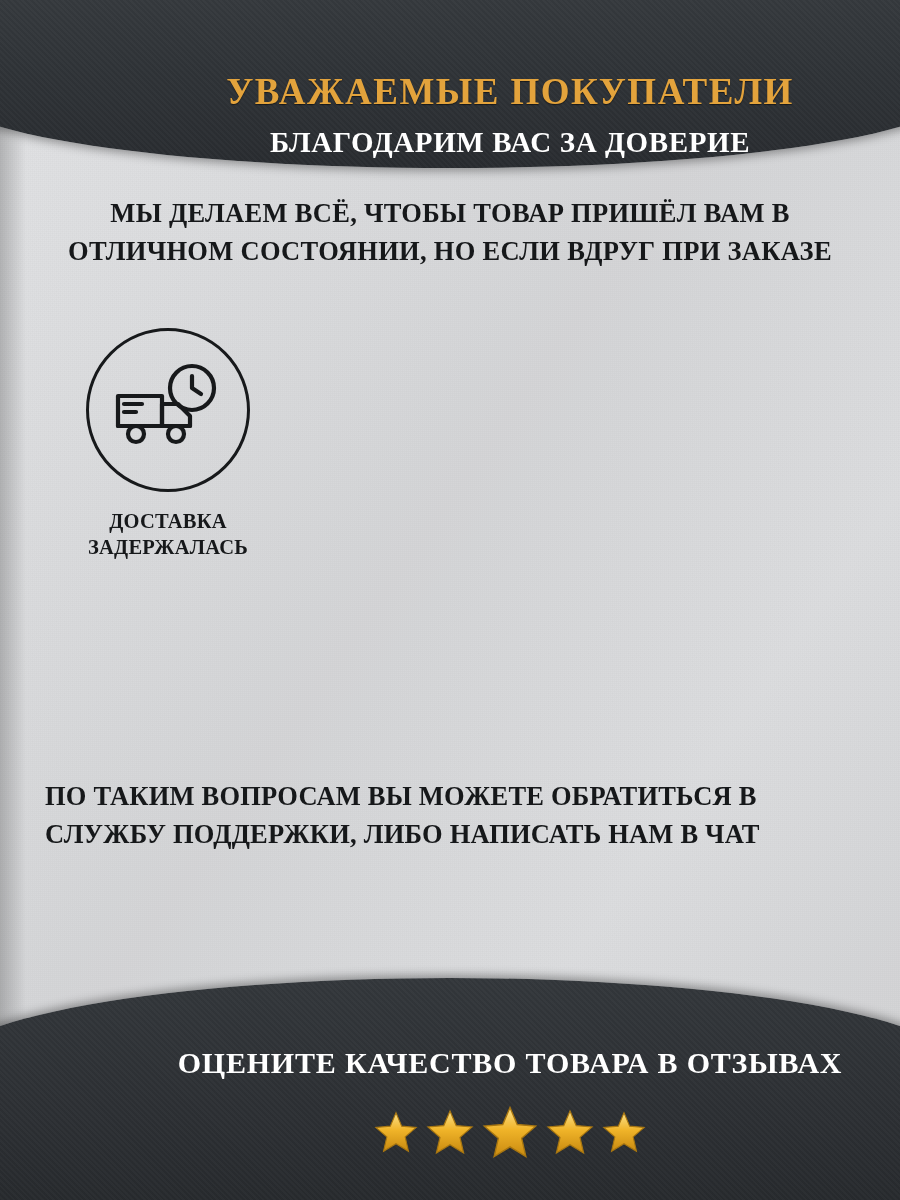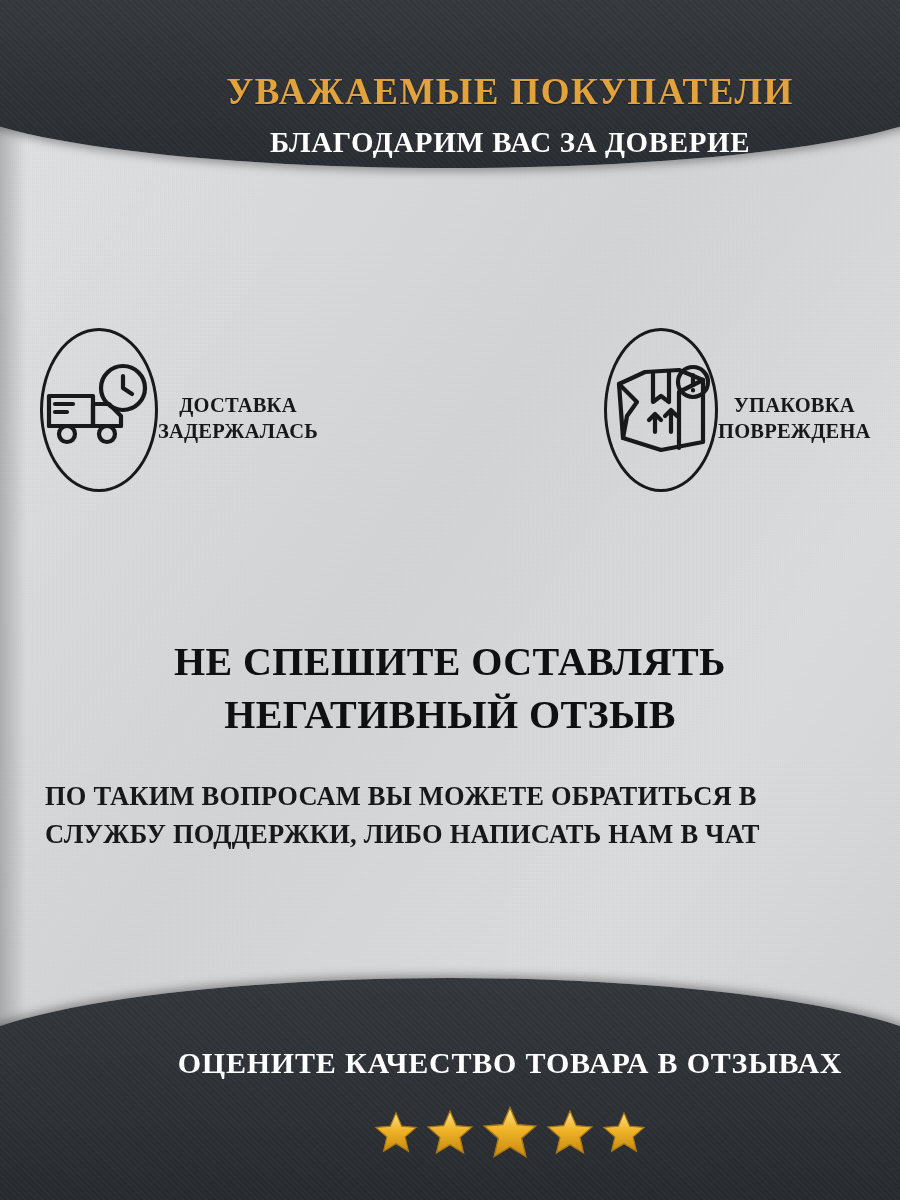--- a/index.html
+++ b/index.html
@@ -105,21 +105,21 @@
     top: 328px;
     left: 40px;
     width: 820px;
     display: flex;
     justify-content: space-between;
     align-items: flex-start;
   }
   .icon-col {
     width: 256px;
     display: flex;
-    flex-direction: row;
+    flex-direction: column;
     align-items: center;
   }
   .icon-circle {
     width: 158px;
     height: 158px;
     border-radius: 50%;
     border: 3px solid #17191b;
     background: transparent;
     display: flex;
     align-items: center;
@@ -213,20 +213,21 @@
   <div class="texture"></div>
   <div class="side-shade-left"></div>
   <div class="side-shade-right"></div>
 
   <div class="top-banner"></div>
   <div class="top-banner-inner">
     <div class="banner-title">УВАЖАЕМЫЕ ПОКУПАТЕЛИ</div>
     <div class="banner-sub">БЛАГОДАРИМ ВАС ЗА ДОВЕРИЕ</div>
   </div>
 
+  <div class="intro">МЫ ДЕЛАЕМ ВСЁ, ЧТОБЫ ТОВАР ПРИШЁЛ ВАМ В ОТЛИЧНОМ СОСТОЯНИИ, НО ЕСЛИ ВДРУГ ПРИ ЗАКАЗЕ</div>
 
   <div class="icons-row">
 
     <div class="icon-col">
       <div class="icon-circle">
         <svg width="112" height="96" viewBox="0 0 112 96" fill="none" stroke="#17191b" stroke-width="4.2" stroke-linecap="round" stroke-linejoin="round">
 
           <path d="M6 64 L6 34 L50 34 L50 64 Z"></path>
           <path d="M50 42 L66 42 L78 54 L78 64 L50 64 Z"></path>
 
@@ -238,44 +239,23 @@
           <path d="M6 64 L14 64 M34 64 L54 64 M74 64 L78 64"></path>
 
           <circle cx="80" cy="26" r="22"></circle>
           <path d="M80 14 L80 26 L89 32"></path>
         </svg>
       </div>
       <div class="icon-caption">ДОСТАВКА ЗАДЕРЖАЛАСЬ</div>
     </div>
 
 
-    <div class="icon-col">
-      <div class="icon-circle">
-        <svg width="108" height="104" viewBox="0 0 108 104" fill="none" stroke="#17191b" stroke-width="4.2" stroke-linecap="round" stroke-linejoin="round">
-
-          <path d="M12 26 L38 14 L72 12 L96 22 L96 84 L54 92 L16 80 Z"></path>
-          <path d="M12 26 L30 44 L20 58 L16 80"></path>
-          <path d="M96 22 L72 34 L72 90"></path>
-
-          <path d="M46 16 L46 44 L54 38 L62 44 L62 14"></path>
-
-          <path d="M48 74 L48 56 M48 56 L42 62 M48 56 L54 62"></path>
-          <path d="M64 74 L64 52 M64 52 L58 58 M64 52 L70 58"></path>
-
-          <circle cx="86" cy="24" r="15"></circle>
-          <path d="M86 17 L86 27"></path>
-          <path d="M86 32 L86 32.5"></path>
-        </svg>
-      </div>
-      <div class="icon-caption">УПАКОВКА ПОВРЕЖДЕНА</div>
-    </div>
 
   </div>
 
-  <div class="big-heading">НЕ СПЕШИТЕ ОСТАВЛЯТЬ НЕГАТИВНЫЙ ОТЗЫВ</div>
 
   <div class="support">ПО ТАКИМ ВОПРОСАМ ВЫ МОЖЕТЕ ОБРАТИТЬСЯ В СЛУЖБУ ПОДДЕРЖКИ, ЛИБО НАПИСАТЬ НАМ В ЧАТ</div>
 
   <div class="bottom-banner"></div>
   <div class="bottom-inner">
     <div class="bottom-title">ОЦЕНИТЕ КАЧЕСТВО ТОВАРА В ОТЗЫВАХ</div>
     <div class="stars">
       <svg class="star" width="44" height="44" viewBox="0 0 48 48">
         <defs>
           <linearGradient id="g1" x1="0" y1="0" x2="0" y2="1">

